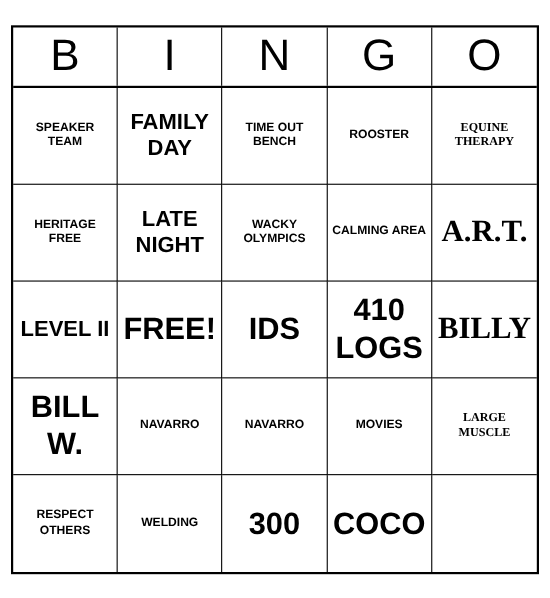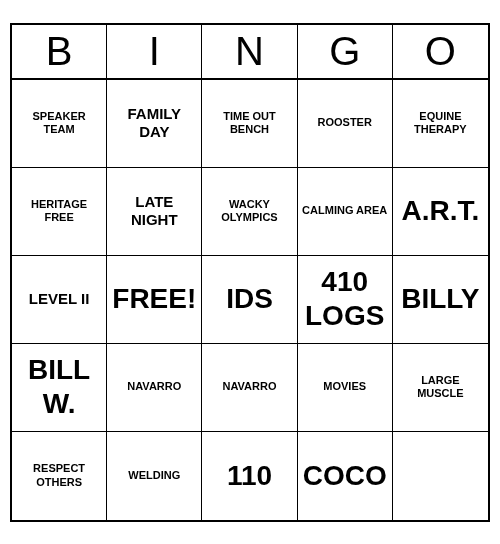--- a/index.html
+++ b/index.html
@@ -57,36 +57,37 @@
       padding: 4px;
       min-height: 88px;
       font-size: 13px;
       font-weight: bold;
       line-height: 1.2;
       word-break: break-word;
     }
 
     .bingo-cell:nth-child(5n) {
       border-right: none;
+      font-family: Liberation Serif, serif;
     }
 
     .bingo-cell:nth-child(n+21) {
       border-bottom: none;
     }
 
     .bingo-cell.large-text {
       font-size: 28px;
     }
 
     .bingo-cell.xlarge-text {
       font-size: 28px;
     }
 
     .bingo-cell.medium-text {
-      font-size: 15px;
+      font-size: 20px;
     }
 
     .bingo-cell.small-text {
       font-size: 11px;
     }
   </style>
 </head>
 <body>
 
 <div class="bingo-card">
@@ -113,16 +114,16 @@
       <div class="bingo-cell xlarge-text">IDS</div>
       <div class="bingo-cell large-text">410 LOGS</div>
       <div class="bingo-cell large-text">BILLY</div>
       <div class="bingo-cell large-text">BILL W.</div>
       <div class="bingo-cell small-text">NAVARRO</div>
       <div class="bingo-cell small-text">NAVARRO</div>
       <div class="bingo-cell small-text">MOVIES</div>
       <div class="bingo-cell small-text">LARGE MUSCLE</div>
       <div class="bingo-cell small-text">RESPECT OTHERS</div>
       <div class="bingo-cell small-text">WELDING</div>
-      <div class="bingo-cell xlarge-text">110</div>
+      <div class="bingo-cell xlarge-text">300</div>
       <div class="bingo-cell large-text">COCO</div>
     </div>
 </div>
 
 </body></html>

